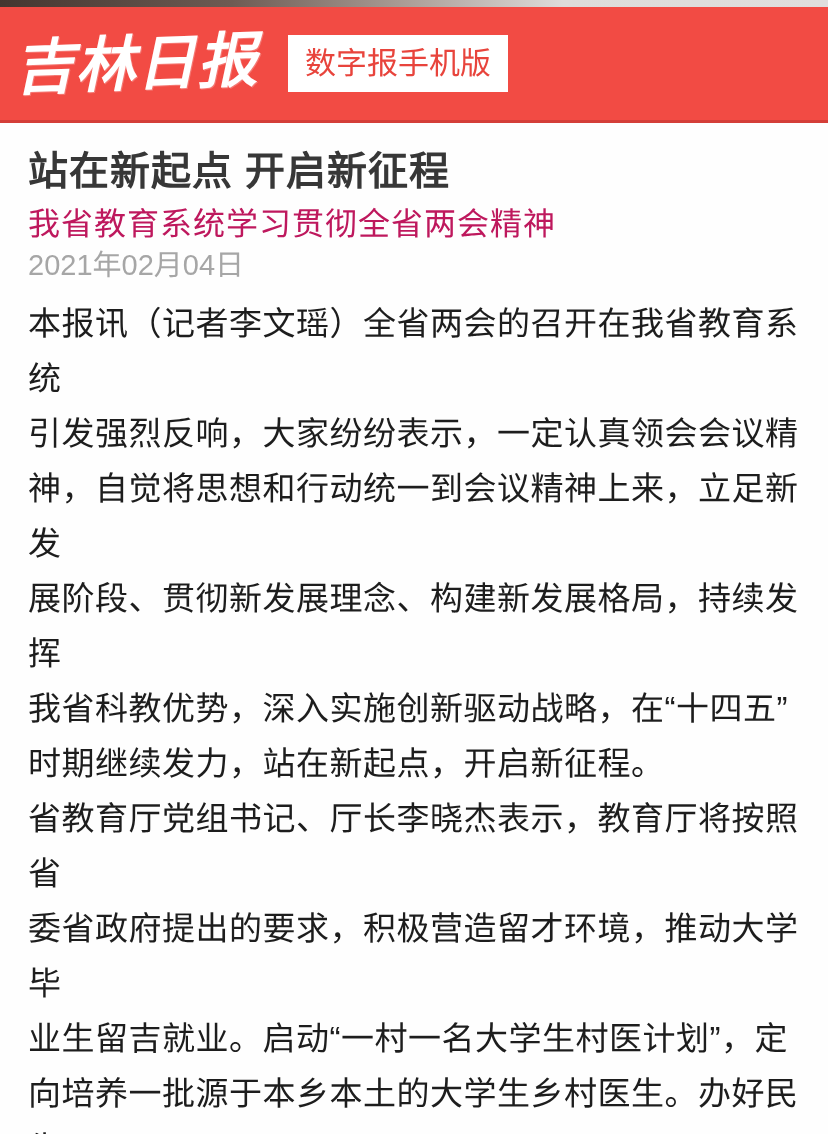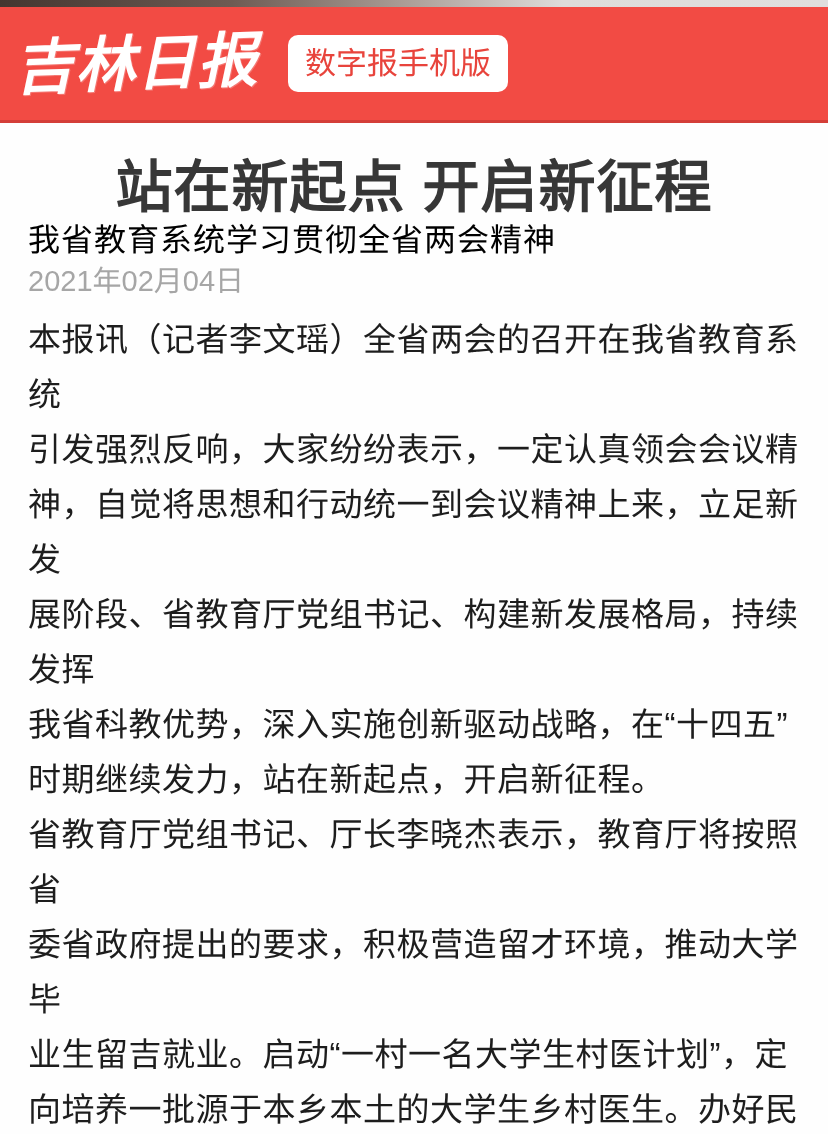--- a/index.html
+++ b/index.html
@@ -40,41 +40,40 @@
     text-shadow: 1px 1px 0 rgba(255,255,255,0.25);
     white-space: nowrap;
   }
   .badge {
     margin-left: 30px;
     background: #ffffff;
     color: #e8443c;
     font-size: 31px;
     line-height: 1;
     padding: 13px 17px;
-    border-radius: 10px;
+    border-radius: 0;
     white-space: nowrap;
   }
   .article {
     padding: 0 28px 0 28px;
   }
   .title {
-    margin-top: 41px;
-    font-size: 57px;
+    margin-top: 25px;
+    font-size: 40px;
     line-height: 47px;
     font-weight: 700;
     color: #373737;
     letter-spacing: 1px;
-    text-align: center;
   }
   .subtitle {
     margin-top: 9px;
     font-size: 32px;
     line-height: 41px;
     font-weight: 400;
-    color: #000000;
+    color: #be185d;
     letter-spacing: 1px;
   }
   .date {
     margin-top: 0;
     font-size: 29px;
     line-height: 41px;
     color: #a6a6a6;
   }
   .body-text {
     margin-top: 10px;
@@ -100,21 +99,21 @@
   </div>
 
   <div class="article">
     <h1 class="title">站在新起点 开启新征程</h1>
     <div class="subtitle">我省教育系统学习贯彻全省两会精神</div>
     <div class="date">2021年02月04日</div>
     <div class="body-text">
       <p>本报讯（记者李文瑶）全省两会的召开在我省教育系统
 引发强烈反响，大家纷纷表示，一定认真领会会议精
 神，自觉将思想和行动统一到会议精神上来，立足新发
-展阶段、省教育厅党组书记、构建新发展格局，持续发挥
+展阶段、贯彻新发展理念、构建新发展格局，持续发挥
 我省科教优势，深入实施创新驱动战略，在“十四五”
 时期继续发力，站在新起点，开启新征程。</p>
       <p>省教育厅党组书记、厅长李晓杰表示，教育厅将按照省
 委省政府提出的要求，积极营造留才环境，推动大学毕
 业生留吉就业。启动“一村一名大学生村医计划”，定
 向培养一批源于本乡本土的大学生乡村医生。办好民生
 实事，为70所学校建设“视力健康教育基地”。开展义
 务教育优质均衡发展省级验收工作，规范民办义务教育
 健康发展。实施职业教育提质培优计划。深入推进教育
 信息化2.0行动计划。强化校企合作，深化职普融通，

